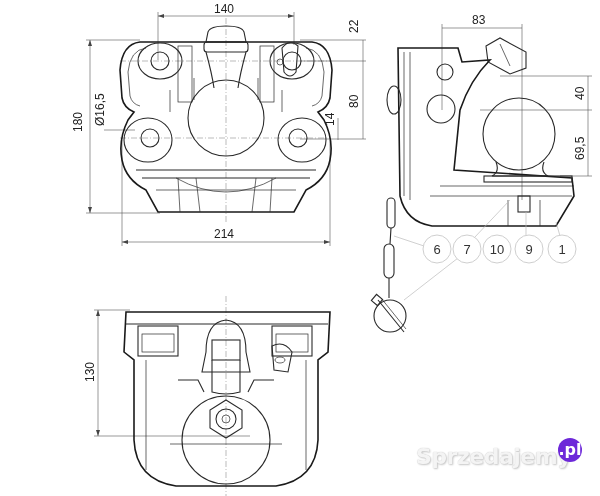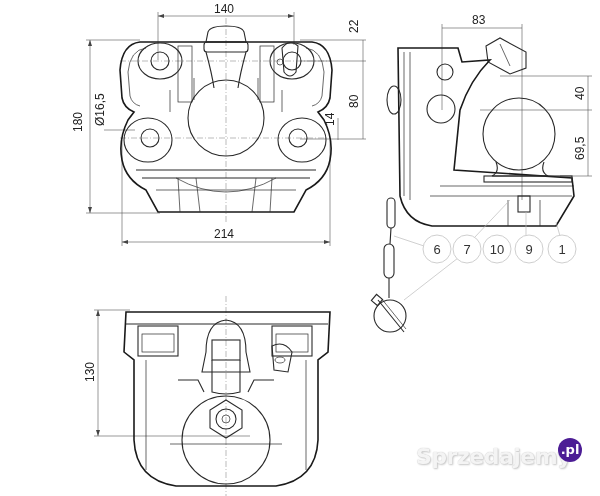--- a/index.html
+++ b/index.html
@@ -8,21 +8,21 @@
   .ln{fill:none;stroke:#2a2a2a;stroke-width:1.1;}
   .ln2{fill:none;stroke:#2a2a2a;stroke-width:0.7;}
   .thk{fill:none;stroke:#1a1a1a;stroke-width:1.6;}
   .dim{fill:none;stroke:#555;stroke-width:0.6;}
   .cen{fill:none;stroke:#777;stroke-width:0.5;stroke-dasharray:6 2 1 2;}
   .dimtxt{font-family:"Liberation Sans",sans-serif;font-size:12px;fill:#222;}
   .callout{fill:#fff;stroke:#cfcfcf;stroke-width:1;}
   .calltxt{font-family:"Liberation Sans",sans-serif;font-size:13px;fill:#333;}
   .leader{fill:none;stroke:#bbb;stroke-width:0.7;}
   .wm{position:absolute;left:416px;top:444px;font-family:"DejaVu Sans",sans-serif;font-weight:bold;font-size:22px;color:#f4f4f4;text-shadow:0 0 1px #bdbdbd,1px 1px 2px #c8c8c8;letter-spacing:-0.5px;}
-  .wm-badge{position:absolute;left:558px;top:438px;width:24px;height:24px;border-radius:50%;background:#4c1d95;color:#fff;font-family:"DejaVu Sans",sans-serif;font-weight:bold;font-size:13px;line-height:24px;text-align:center;}
+  .wm-badge{position:absolute;left:558px;top:438px;width:24px;height:24px;border-radius:50%;background:#6d28d9;color:#fff;font-family:"DejaVu Sans",sans-serif;font-weight:bold;font-size:16px;line-height:24px;text-align:center;}
 </style>
 </head>
 <body>
 
 <svg width="600" height="496" viewBox="0 0 600 496">
 
   <g>
 
     <line class="dim" x1="158" y1="16" x2="294" y2="16"></line>
     <line class="dim" x1="158" y1="12" x2="158" y2="60"></line>

